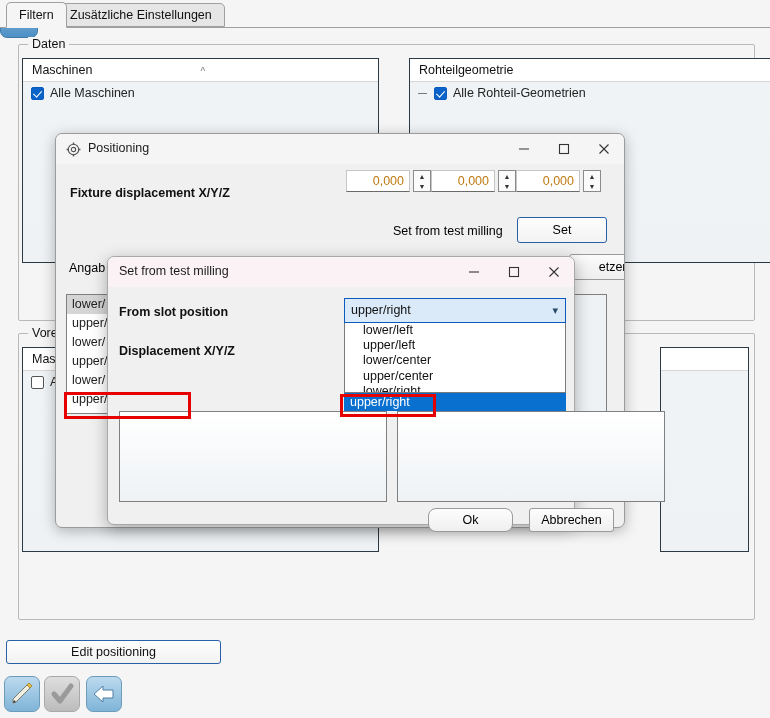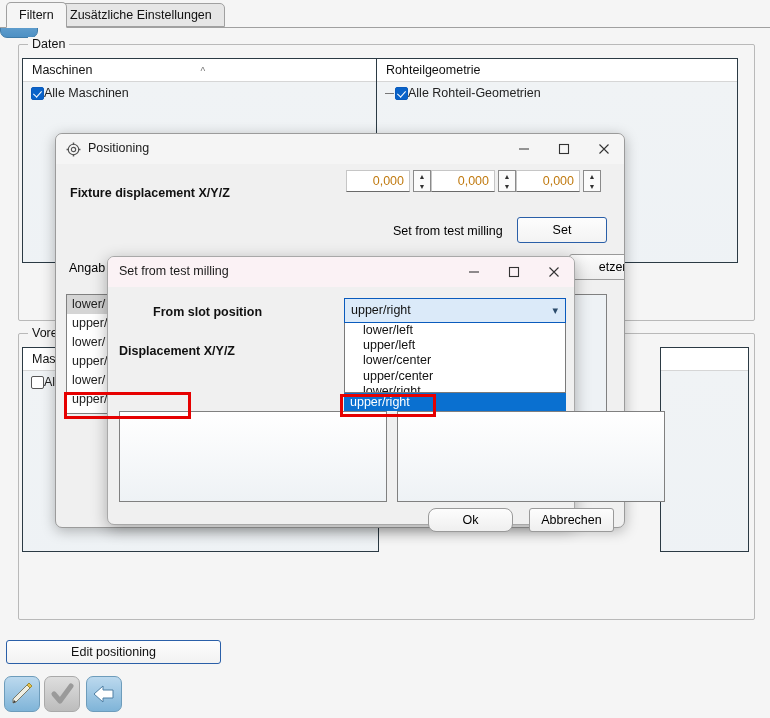--- a/index.html
+++ b/index.html
@@ -33,31 +33,31 @@
   #grp-daten{left:18px;top:44px;width:735px;height:275px;}
   #grp-vorein{left:18px;top:333px;width:735px;height:285px;}
 
   
   .listpanel{position:absolute;border:1px solid #2b3a44;background:#eef2f5;
     box-sizing:border-box;overflow:hidden;}
   .listhdr{height:22px;line-height:22px;background:#ffffff;border-bottom:1px solid #d6d6d6;
     padding-left:9px;font-size:12.5px;color:#111;position:relative;}
   .sortarrow{position:absolute;top:2px;left:50%;font-size:10px;color:#777;}
   .listbody{background:linear-gradient(#f0f3f5,#eef2f5);height:100%;}
-  .litem{height:22px;line-height:22px;padding-left:8px;font-size:12.5px;color:#222;display:flex;align-items:center;}
+  .litem{height:22px;line-height:22px;padding-left:8px;font-size:12.5px;color:#222;display:flex;align-items:center;gap:6px;}
   .dash{display:inline-block;width:9px;height:1px;background:#777;margin-right:1px;}
   .cbx{width:13px;height:13px;border:1px solid #0a5bbd;background:#0a63c9;border-radius:2px;
     display:inline-block;position:relative;box-sizing:border-box;flex:none;}
   .cbx:after{content:"";position:absolute;left:3px;top:1px;width:4px;height:7px;
     border:solid #fff;border-width:0 1.6px 1.6px 0;transform:rotate(42deg);}
   .cbx.empty{background:#fff;border:1px solid #555;}
   .cbx.empty:after{display:none;}
 
   #panel-maschinen{left:22px;top:58px;width:357px;height:205px;}
-  #panel-rohteil{left:376px;top:58px;width:362px;height:205px;}
+  #panel-rohteil{left:409px;top:58px;width:362px;height:205px;}
   #panel-vorein-m{left:22px;top:347px;width:357px;height:205px;}
   #panel-vorein-r{left:660px;top:347px;width:89px;height:205px;}
 
   
   #edit-pos{position:absolute;left:6px;top:640px;width:215px;height:24px;
     border:1px solid #2a5fa8;background:linear-gradient(#fdfdfd,#f2f2f2);
     border-radius:3px;font-size:12.5px;color:#111;text-align:center;line-height:23px;
     box-sizing:border-box;}
   .iconbtn{position:absolute;top:676px;width:36px;height:36px;border-radius:7px;
     box-sizing:border-box;}
@@ -109,21 +109,21 @@
   #pn-behind{position:absolute;left:289px;top:160px;width:262px;height:120px;
     border:1px solid #808080;background:#eef2f5;box-sizing:border-box;}
 
   
   #dlg-sfm{position:absolute;left:107px;top:256px;width:468px;height:269px;
     background:#f0f0f0;border:1px solid #a8a8a8;border-radius:7px;
     box-shadow:0 4px 16px rgba(0,0,0,.3);box-sizing:border-box;}
   #dlg-sfm .titlebar{height:30px;background:#fbf2f5;position:relative;border-radius:6px 6px 0 0;}
   #dlg-sfm .ttl{position:absolute;left:11px;top:7px;font-size:12.5px;color:#1a1a1a;}
 
-  #sfm-slot-label{position:absolute;left:11px;top:48px;margin-left:34px;}
+  #sfm-slot-label{position:absolute;left:11px;top:48px;}
   #sfm-disp-label{position:absolute;left:11px;top:87px;}
 
   .combo{position:absolute;left:236px;top:41px;width:222px;height:25px;
     border:1px solid #0a5bbd;background:#dbeaf9;box-sizing:border-box;
     font-size:12.5px;line-height:23px;padding-left:6px;color:#111;}
   .combo .chev{position:absolute;right:7px;top:0;line-height:23px;color:#2b4b6b;font-size:11px;}
 
   .droplist{position:absolute;left:236px;top:66px;width:222px;height:70px;
     background:#fff;border:1px solid #7a7a7a;border-top:none;box-sizing:border-box;overflow:hidden;}
   .droplist .opt{height:15.2px;line-height:15px;padding-left:18px;font-size:12.5px;color:#111;white-space:nowrap;}

